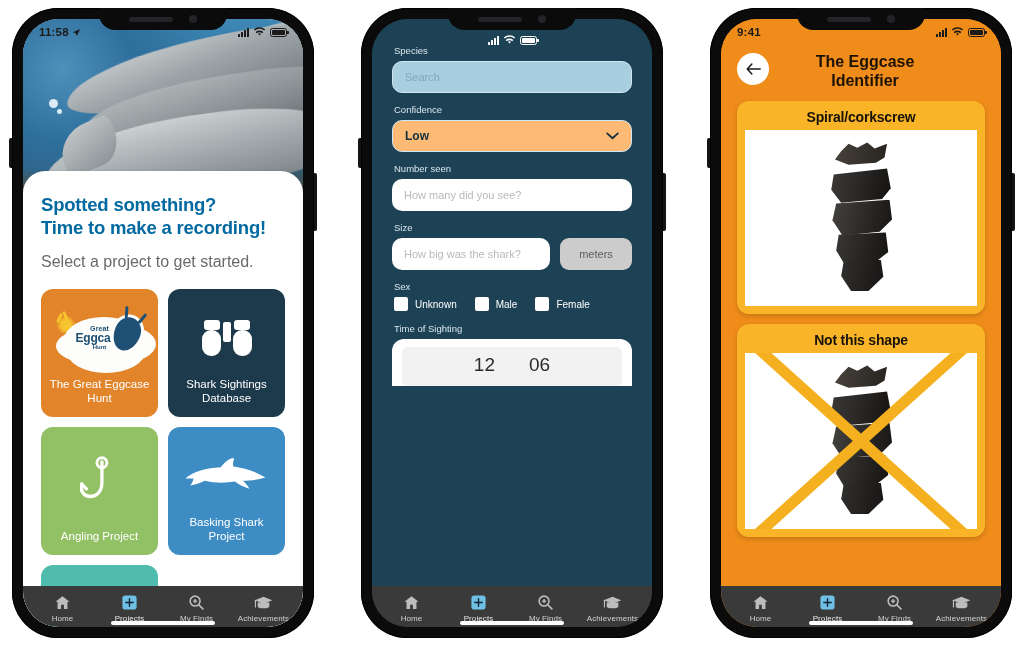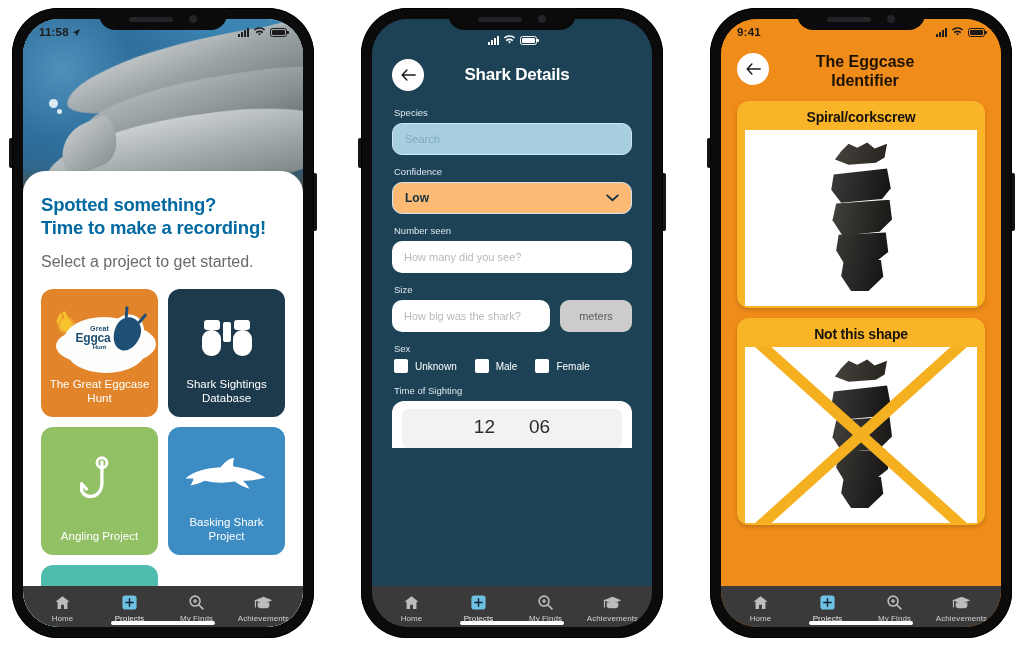--- a/index.html
+++ b/index.html
@@ -316,21 +316,21 @@
     display: flex; flex-direction: column;
   }
   .egg-head { display: flex; align-items: flex-start; gap: 8px; padding: 8px 0 10px 0; }
   .egg-title {
     flex: 1 1 auto; text-align: center; color: #1c1105;
     font-size: 16px; font-weight: bold; line-height: 1.18; margin-right: 32px;
   }
   .egg-card {
     background: #f9b428;
     border-radius: 12px;
-    padding: 6px 8px 2px 8px;
+    padding: 6px 8px 8px 8px;
     margin-bottom: 10px;
     box-shadow: 0 2px 5px rgba(0,0,0,.18);
   }
   .egg-card .cap {
     text-align: center; font-size: 14px; font-weight: bold;
     color: #17120a; padding: 2px 0 5px 0; letter-spacing: -.2px;
   }
   .egg-photo {
     background: #ffffff;
     height: 176px;
@@ -546,28 +546,20 @@
             <path d="M8 6.2c1.3 0 2.5.5 3.4 1.3l1.3-1.4A6.9 6.9 0 0 0 8 4.3a6.9 6.9 0 0 0-4.7 1.8l1.3 1.4A5 5 0 0 1 8 6.2z" fill="currentColor"></path>
             <path d="M8 2.1c2.2 0 4.2.8 5.7 2.2l1.3-1.4A10.2 10.2 0 0 0 8 .2 10.2 10.2 0 0 0 1 2.9l1.3 1.4A8.3 8.3 0 0 1 8 2.1z" fill="currentColor"></path>
           </svg>
           <span class="batt">
               <span></span>
             </span>
         </div>
       </div>
 
       <div class="form-screen">
-        <div class="form-head">
-          <div class="backbtn">
-            <svg width="15" height="12" viewBox="0 0 18 14">
-              <path d="M7 1 1.5 7 7 13M1.8 7H17" fill="none" stroke="#1b1b1b" stroke-width="1.8" stroke-linecap="round" stroke-linejoin="round"></path>
-            </svg>
-          </div>
-          <div class="form-title">Shark Details</div>
-        </div>
 
         <div class="flabel">Species</div>
         <div class="field lightblue">
           <span>Search</span>
         </div>
 
         <div class="flabel">Confidence</div>
         <div class="field select">
           <span>Low</span>
           <span class="chev">

